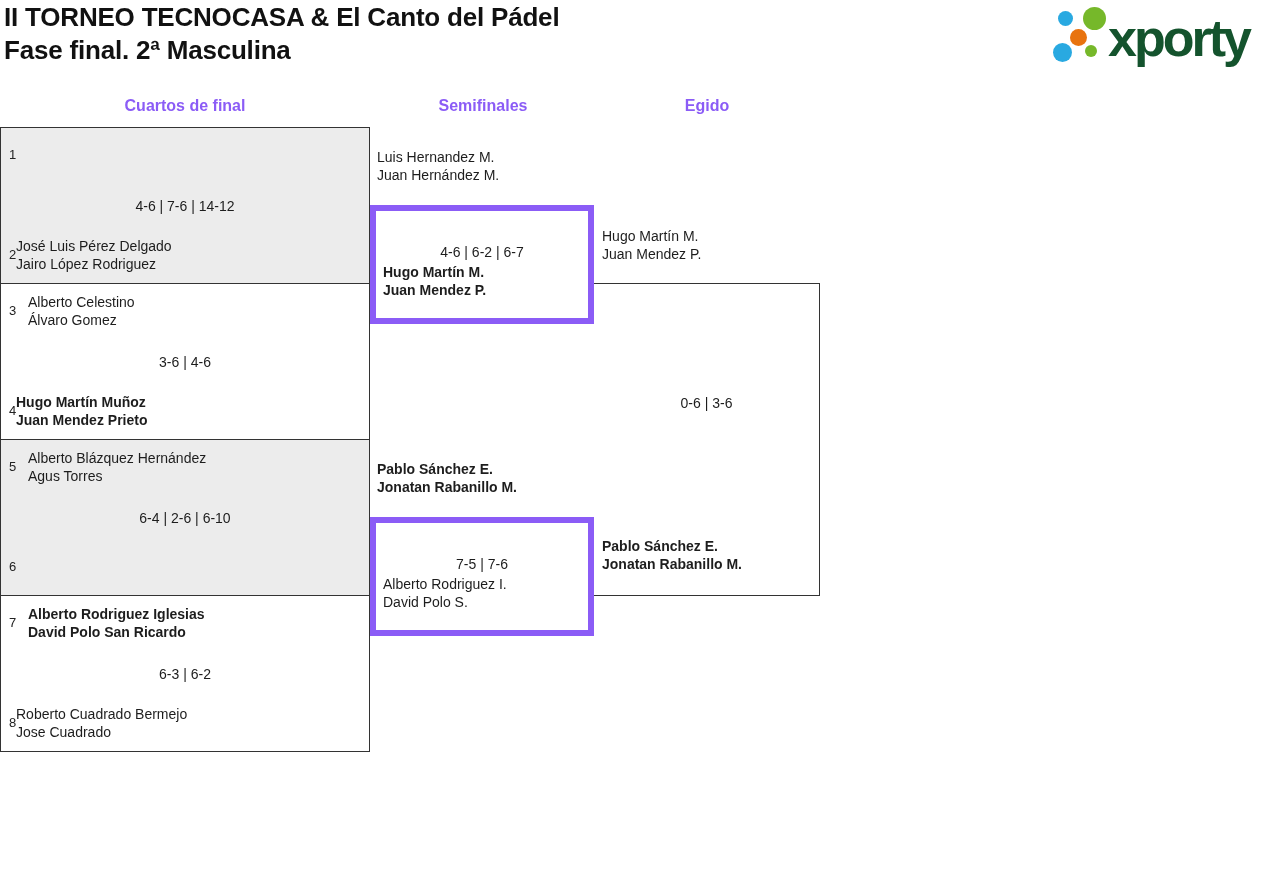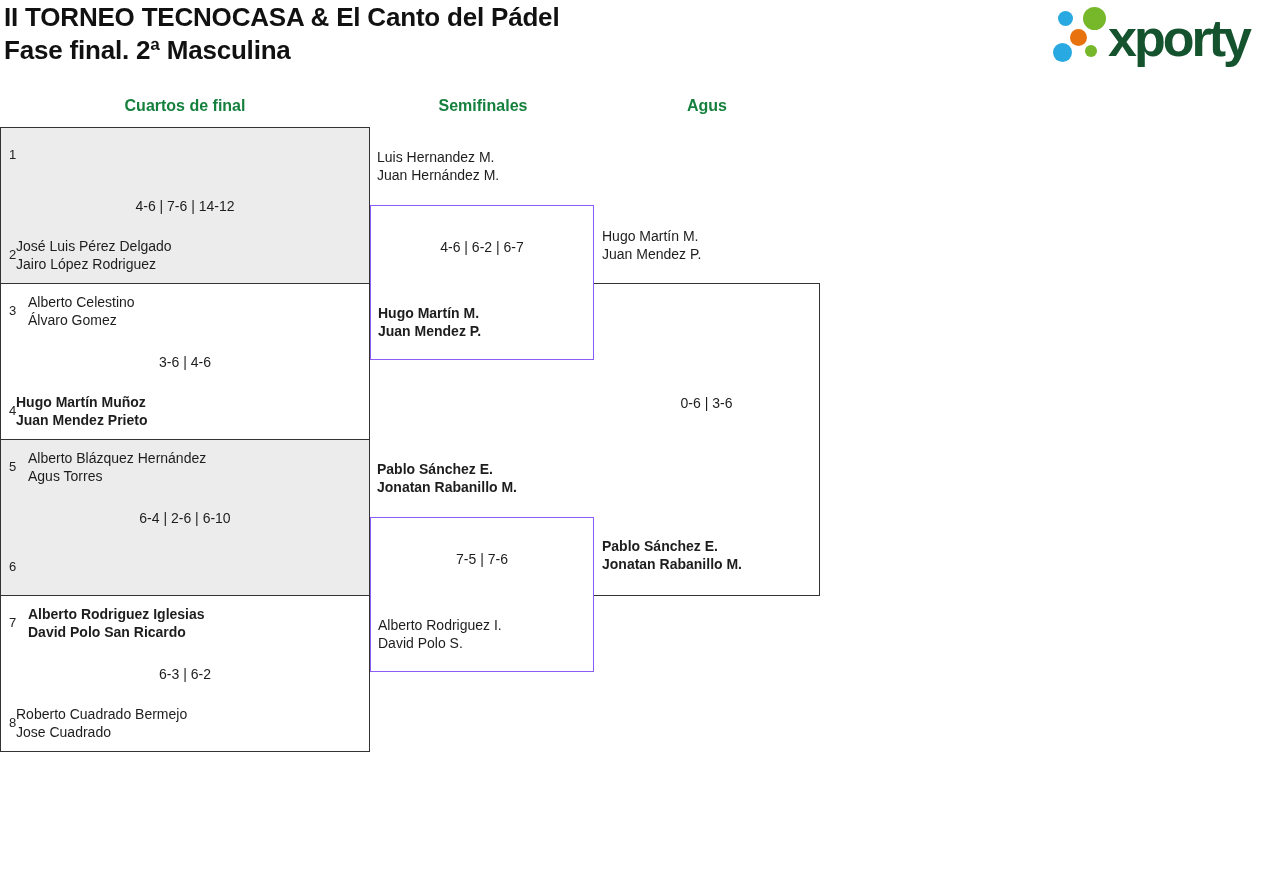--- a/index.html
+++ b/index.html
@@ -43,21 +43,21 @@
     line-height: 60px;
   }
 
   
   .round-header {
     position: absolute;
     top: 97px;
     font-size: 16px;
     font-weight: 600;
     text-align: center;
-    color: #15803d;
+    color: #8b5cf6;
   }
   .rh-quarters { left: 0;     width: 370px; }
   .rh-semis    { left: 370px; width: 226px; }
   .rh-final    { left: 594px; width: 226px; }
 
   
   .qf-col { position: absolute; left: 0; top: 127px; width: 370px; }
   .qf-box {
     position: relative;
     box-sizing: border-box;
@@ -96,23 +96,23 @@
   .qf-score { top: 50%; transform: translateY(-50%); }
 
   
   .sf-team-top { position: absolute; }
   .sf1-team-top { left: 377px; top: 148px; }
   .sf2-team-top { left: 377px; top: 460px; }
   .sf-box {
     position: absolute;
     left: 370px;
     width: 224px;
-    height: 155px;
+    height: 119px;
     box-sizing: border-box;
-    border: 1px solid #8b5cf6;
+    border: 6px solid #8b5cf6;
     background: transparent;
   }
   .sf1-box { top: 205px; }
   .sf2-box { top: 517px; }
   .sf-score { top: 33px; }
   .sf-team-bottom { position: absolute; left: 7px; bottom: 19px; }
 
   
   .final-team-top { position: absolute; left: 602px; top: 227px; }
   .final-box {
@@ -143,21 +143,21 @@
     <span class="dot dot-blue-small" style="background: rgb(41, 169, 225);"></span>
     <span class="dot dot-green-large" style="background: rgb(118, 184, 42);"></span>
     <span class="dot dot-orange" style="background: rgb(232, 115, 14);"></span>
     <span class="dot dot-blue-large" style="background: rgb(41, 169, 225);"></span>
     <span class="dot dot-green-small" style="background: rgb(118, 184, 42);"></span>
     <span class="logo-word" style="color: #14532d;">xporty</span>
   </div>
 
   <div class="round-header rh-quarters">Cuartos de final</div>
   <div class="round-header rh-semis">Semifinales</div>
-  <div class="round-header rh-final">Agus</div>
+  <div class="round-header rh-final">Egido</div>
 
   <div class="qf-col">
 
     <div class="qf-box gray">
       <span class="seed seed-top">1</span>
       <div class="score qf-score">4-6 | 7-6 | 14-12</div>
       <span class="seed seed-bottom">2</span>
       <div class="team qf-team-bottom">
         <div class="team-line">José Luis Pérez Delgado</div>
         <div class="team-line">Jairo López Rodriguez</div>

